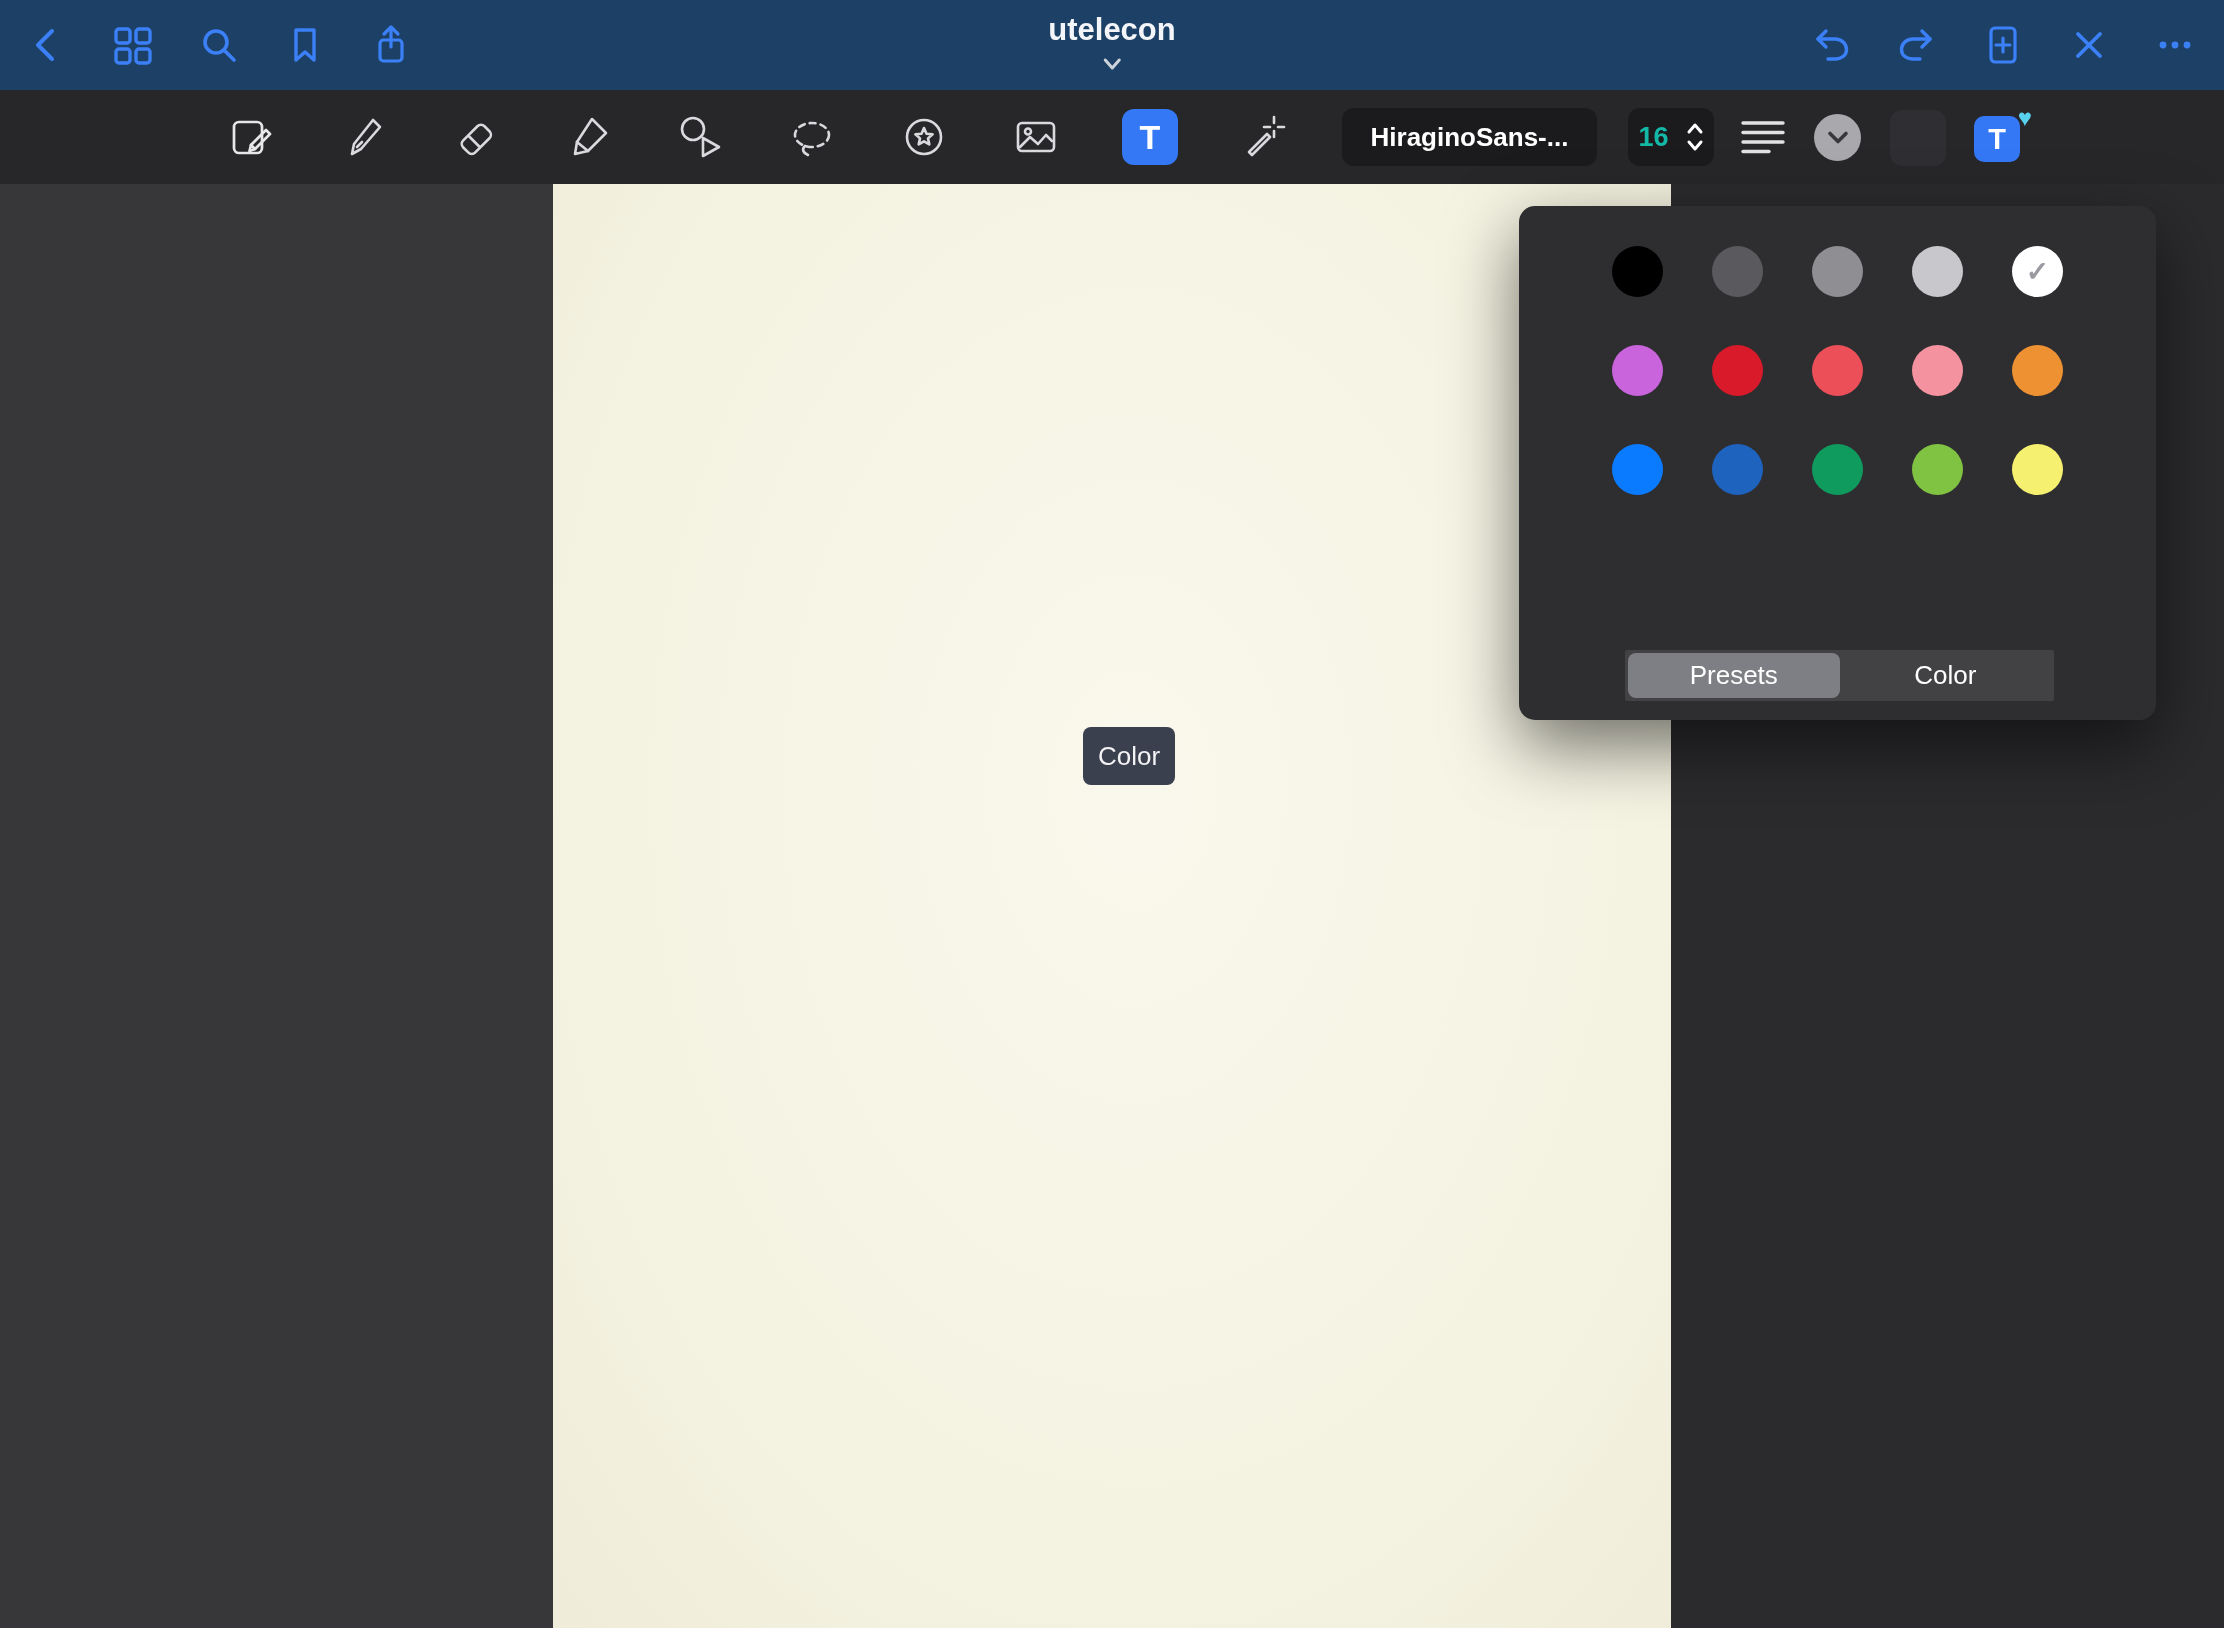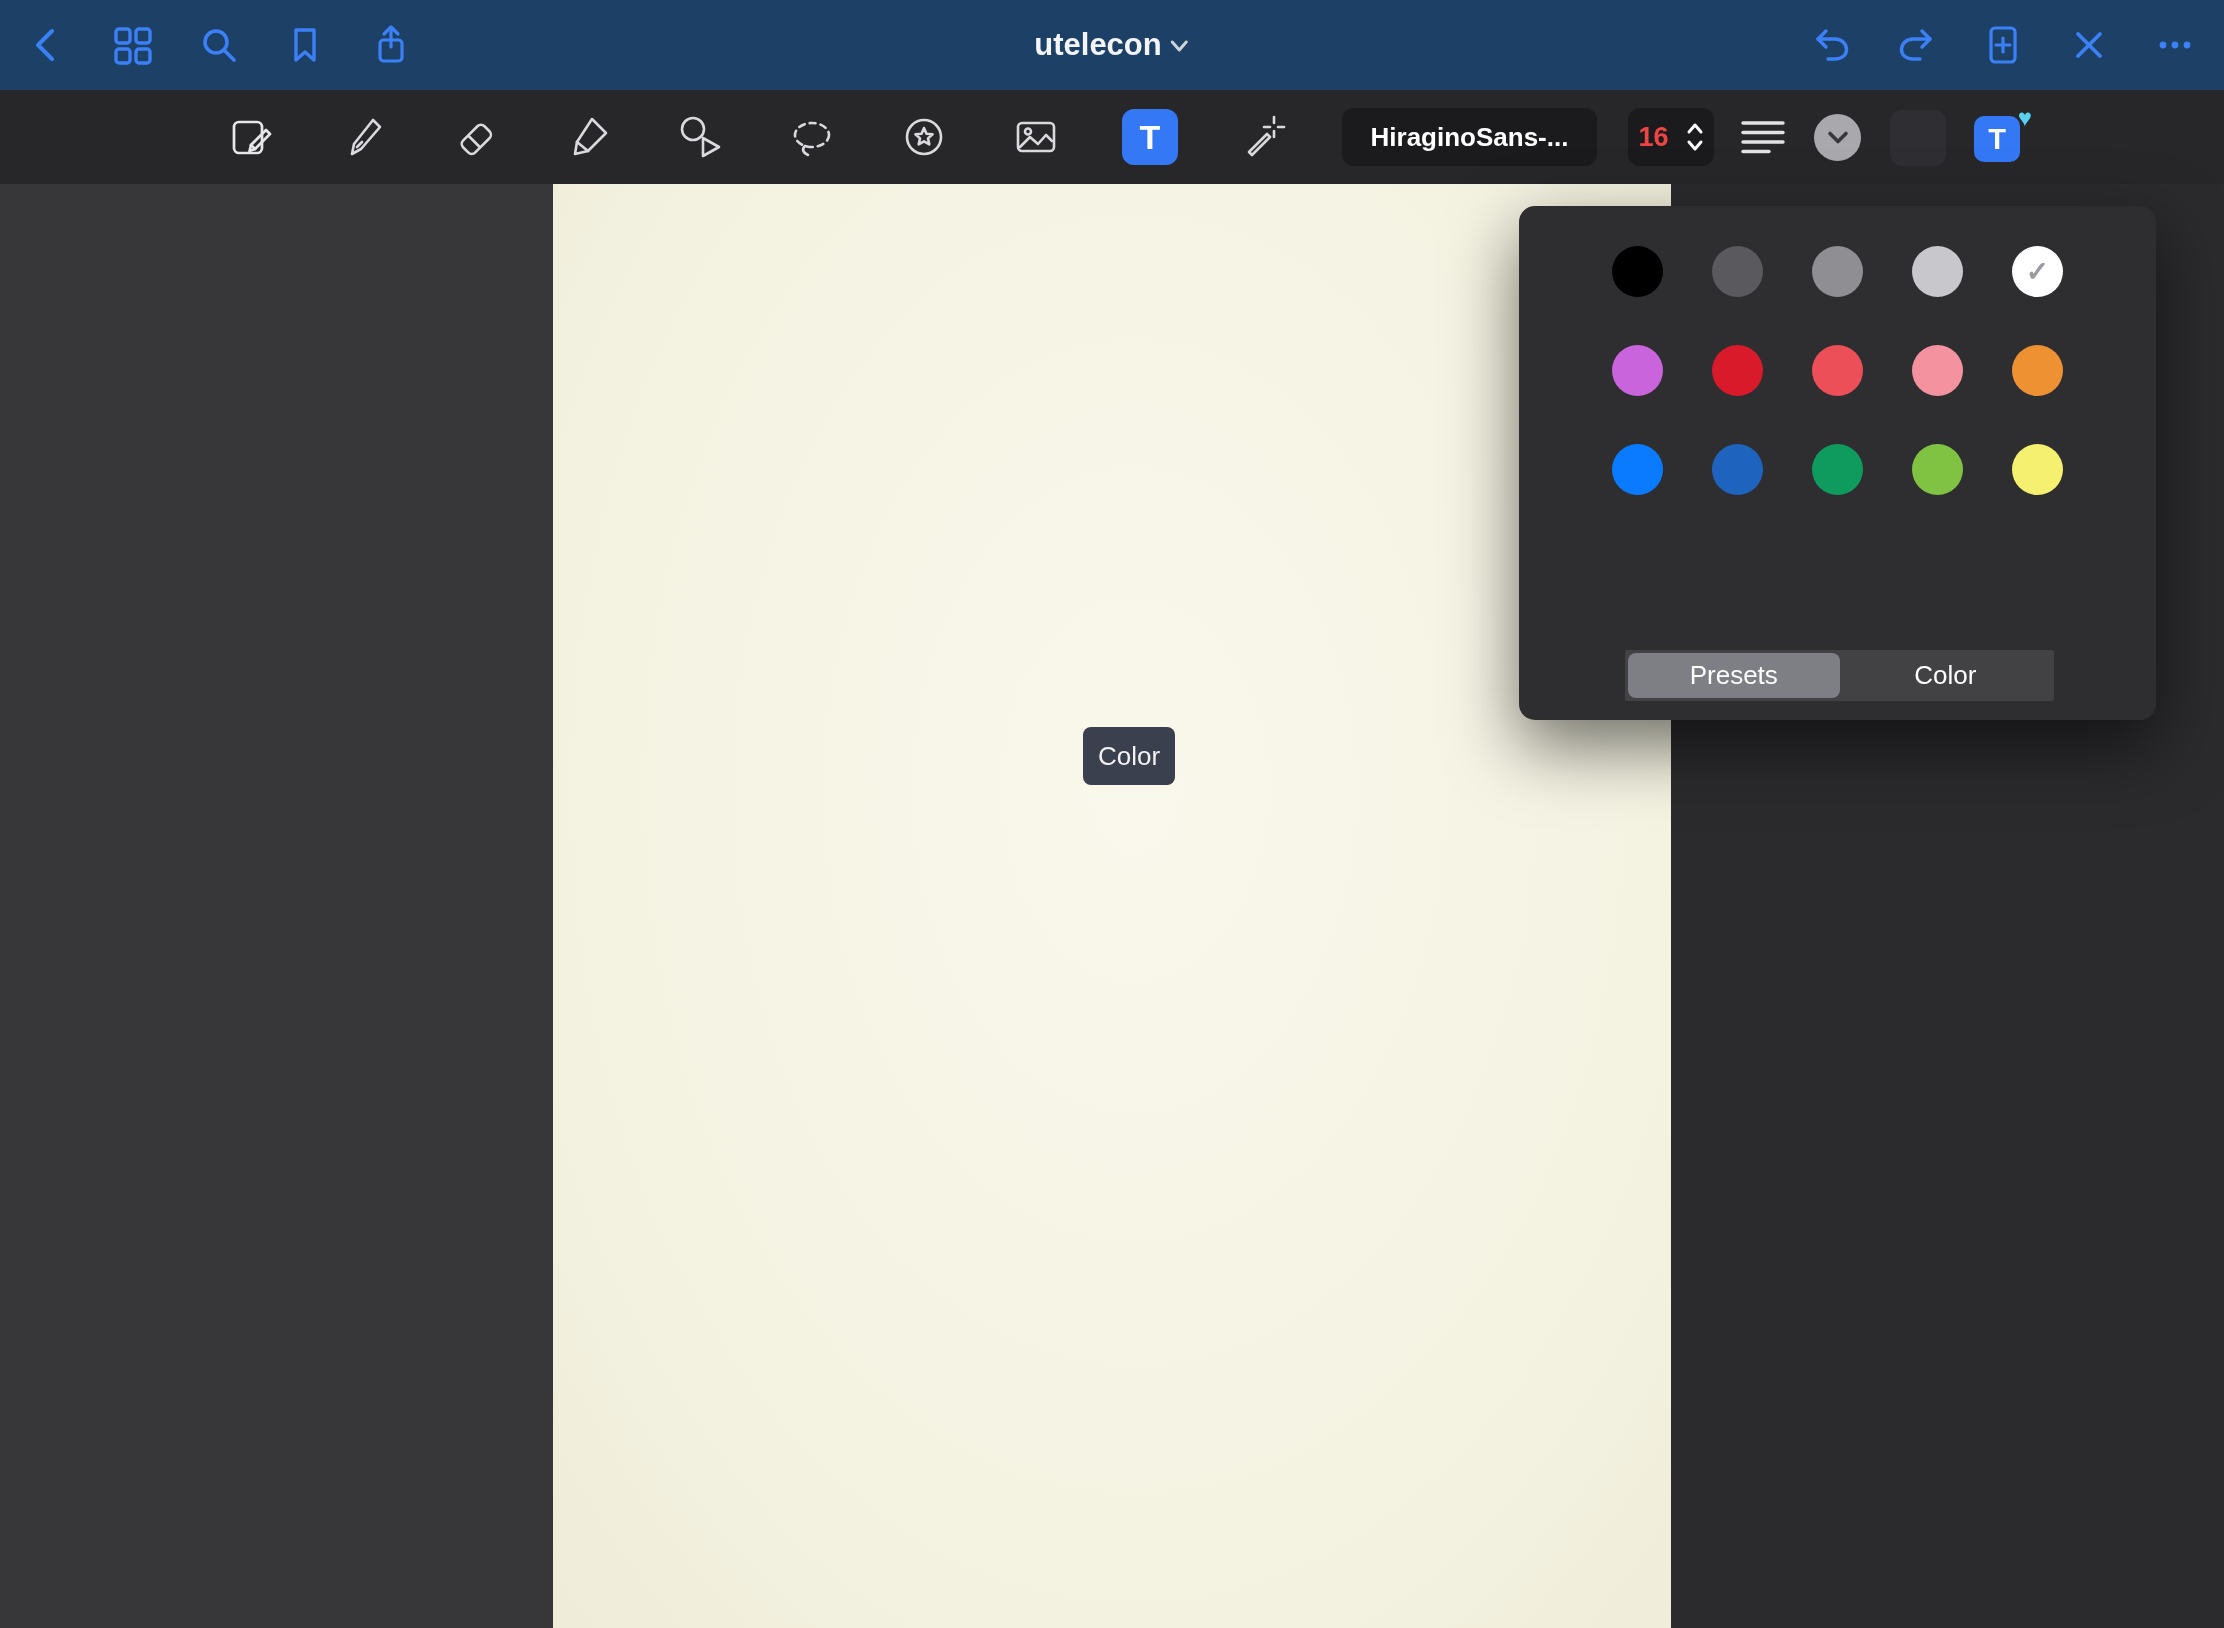--- a/index.html
+++ b/index.html
@@ -7,35 +7,35 @@
               font-family:"Liberation Sans", sans-serif; }
   .stage { position:relative; width:2224px; height:1628px; }
 
   
   .topbar { position:absolute; left:0; top:0; right:0; height:90px; background:#1d4166;
             display:flex; align-items:center; z-index:10; }
   .tb-group { display:flex; align-items:center; gap:36px; }
   .tb-left { padding-left:22px; }
   .tb-right { margin-left:auto; padding-right:24px; }
   .icon-btn { width:50px; height:50px; display:flex; align-items:center; justify-content:center; cursor:pointer; }
-  .title-wrap { position:absolute; left:50%; top:0; height:90px; transform:translateX(-50%);
-                display:flex; align-items:center; gap:8px; cursor:pointer; }
+  .title-wrap { position:absolute; left:50%; top:12px; height:90px; transform:translateX(-50%);
+                display:flex; align-items:center; gap:8px; cursor:pointer;flex-direction:column; }
   .title-text { color:#f3f5f8; font-size:31px; font-weight:700; }
 
   
   .toolbar { position:absolute; left:0; top:90px; right:0; height:94px; background:#27272a; z-index:9; }
   .tools { position:absolute; left:226px; top:0; height:94px; display:flex; align-items:center; gap:60px; }
   .tool-btn { width:52px; height:52px; display:flex; align-items:center; justify-content:center; cursor:pointer; }
   .text-tool { width:56px; height:56px; border-radius:12px; background:#3478f6; display:flex;
                align-items:center; justify-content:center; color:#fff; font-size:34px; font-weight:700; cursor:pointer; }
   .font-pill { position:absolute; left:1342px; top:18px; width:255px; height:58px; background:#1b1b1d;
                border-radius:12px; color:#fff; font-weight:700; font-size:26px; display:flex;
                align-items:center; justify-content:center; cursor:pointer; }
   .size-stepper { position:absolute; left:1628px; top:18px; width:86px; height:58px; background:#1b1b1d;
-                  border-radius:12px; color:#ef4444; font-weight:700; font-size:27px; display:flex;
+                  border-radius:12px; color:#14b8a6; font-weight:700; font-size:27px; display:flex;
                   align-items:center; justify-content:center; gap:17px; cursor:pointer; }
   .align-btn { position:absolute; left:1739px; top:23px; width:48px; height:48px; display:flex;
                align-items:center; justify-content:center; cursor:pointer; }
   .color-btn { position:absolute; left:1814px; top:24px; width:47px; height:47px; border-radius:50%;
                background:#a8a8ad; display:flex; align-items:center; justify-content:center; cursor:pointer; }
   .bg-swatch { position:absolute; left:1890px; top:20px; width:56px; height:56px; border-radius:12px;
                background:#2f2f33; cursor:pointer; }
   .style-btn { position:absolute; left:1972px; top:20px; width:56px; height:56px; cursor:pointer; }
   .style-t { position:absolute; left:2px; top:6px; width:46px; height:46px; border-radius:10px;
              background:#3478f6; display:flex; align-items:center; justify-content:center;

